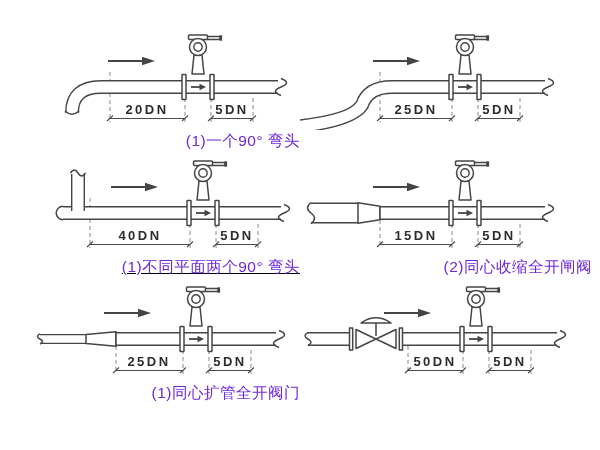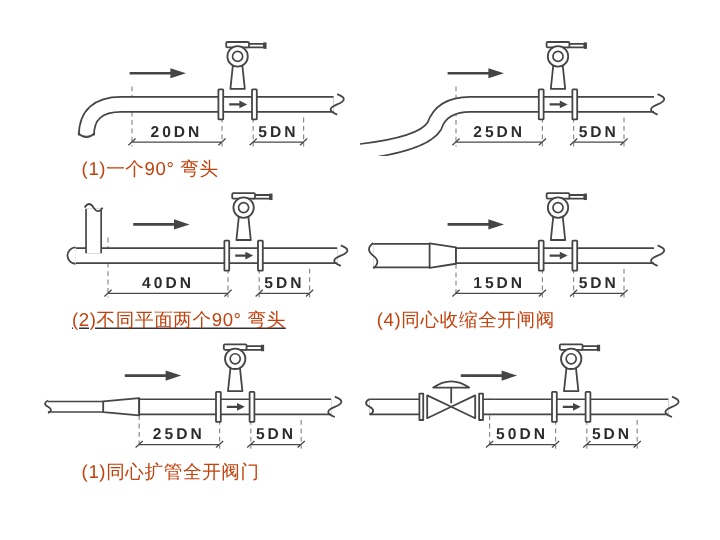--- a/index.html
+++ b/index.html
@@ -1,19 +1,19 @@
 <!DOCTYPE html>
 <html><head>
 <meta charset="utf-8">
 <style>
   html,body{margin:0;padding:0;background:#fff;}
   #canvas{position:relative;width:600px;height:450px;background:#ffffff;overflow:hidden;
-          font-family:"Liberation Sans","DejaVu Sans",sans-serif;}
+          font-family:"Liberation Sans","DejaVu Sans",sans-serif;text-align:right;}
   .panel{position:absolute;}
-  .cap{font-size:15.5px;color:#c2410c;letter-spacing:0.5px;margin-top:1px;white-space:nowrap;}
+  .cap{font-size:15.5px;color:#6d28d9;letter-spacing:0.5px;margin-top:1px;white-space:nowrap;}
   svg{display:block;}
   .pipe-o{stroke:#454545;stroke-width:14;fill:none;stroke-linejoin:round;}
   .pipe-i{stroke:#ffffff;stroke-width:11.2;fill:none;stroke-linejoin:round;}
   .pipe-o-lg{stroke:#454545;stroke-width:21;fill:none;}
   .pipe-i-lg{stroke:#ffffff;stroke-width:18;fill:none;}
   .pipe-o-sm{stroke:#454545;stroke-width:10;fill:none;}
   .pipe-i-sm{stroke:#ffffff;stroke-width:7.4;fill:none;}
   .ln{stroke:#454545;stroke-width:1.5;fill:none;}
   .fillw{fill:#ffffff;stroke:#454545;stroke-width:1.5;stroke-linejoin:round;}
   .dash{stroke:#8a8a8a;stroke-width:1;stroke-dasharray:4 3;fill:none;}
@@ -93,42 +93,42 @@
       <path class="pipe-i" d="M40,55 V18"></path>
       <path class="ln" d="M32.5,17 q3.8,-6 7.5,0 q3.8,6 7.5,0" stroke-width="1.4"></path>
       <path class="dash" d="M152,68 V92 M178,68 V92 M220,68 V92"></path>
       <path class="dim" d="M52,88.5 H152 M49,91 L55,85.5 M149,91 L155,85.5 M178,88.5 H220 M175,91 L181,85.5 M217,91 L223,85.5"></path>
       <use href="#g-sbreak" transform="translate(243,57)"></use>
       <use href="#g-arrow" transform="translate(73,31)"></use>
       <use href="#g-meter" transform="translate(165,57)"></use>
       <text class="dimtxt" x="102" y="84">40DN</text>
       <text class="dimtxt" x="199" y="84">5DN</text>
     </svg>
-    <div class="cap" style="padding-left:22px">(2)不同平面两个90° 弯头</div>
+    <div class="cap" style="padding-left:22px">(1)不同平面两个90° 弯头</div>
   </div>
 
   <div class="panel" style="left:300px;top:156px;width:292px;">
     <svg width="292" height="100" viewBox="0 0 292 100">
       <path class="dash" d="M80,50 V92"></path>
       <path class="pipe-o-lg" d="M11,57 H58"></path>
       <path class="pipe-i-lg" d="M11,57 H58"></path>
       <path class="ln" d="M11,46.5 q-7,5.25 0,10.5 q7,5.25 0,10.5"></path>
       <polygon class="fillw" points="58,46.8 80,50.2 80,63.8 58,67.2"></polygon>
       <path class="pipe-o" d="M80,57 H245"></path>
       <path class="pipe-i" d="M80,57 H245"></path>
       <path class="ln" d="M80,50.2 V63.8" stroke-width="1.3"></path>
       <path class="dash" d="M152,68 V92 M178,68 V92 M220,68 V92"></path>
       <path class="dim" d="M80,88.5 H152 M77,91 L83,85.5 M149,91 L155,85.5 M178,88.5 H220 M175,91 L181,85.5 M217,91 L223,85.5"></path>
       <use href="#g-sbreak" transform="translate(245,57)"></use>
       <use href="#g-arrow" transform="translate(73,31)"></use>
       <use href="#g-meter" transform="translate(165,57)"></use>
       <text class="dimtxt" x="116" y="84">15DN</text>
       <text class="dimtxt" x="199" y="84">5DN</text>
     </svg>
-    <div class="cap" style="padding-left:14px">(4)同心收缩全开闸阀</div>
+    <div class="cap" style="padding-left:14px">(2)同心收缩全开闸阀</div>
   </div>
 
   <div class="panel" style="left:28px;top:282px;width:272px;">
     <svg width="272" height="100" viewBox="0 0 272 100">
       <path class="dash" d="M88,50 V92"></path>
       <path class="pipe-o-sm" d="M12,57 H58"></path>
       <path class="pipe-i-sm" d="M12,57 H58"></path>
       <path class="ln" d="M12,51.8 q-5,2.6 0,5.2 q5,2.6 0,5.2" stroke-width="1.3"></path>
       <polygon class="fillw" points="58,52.5 88,49.8 88,64.2 58,61.5"></polygon>
       <path class="pipe-o" d="M88,57 H248"></path>

